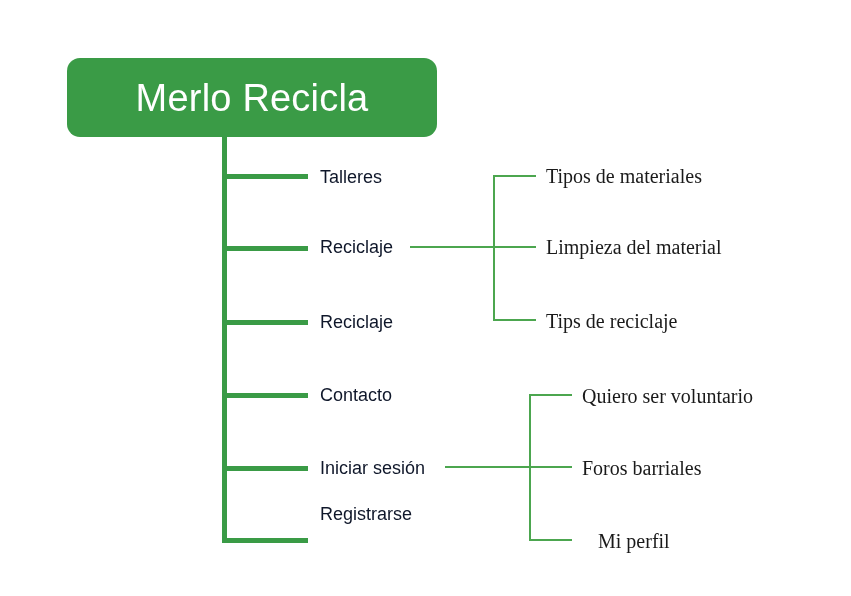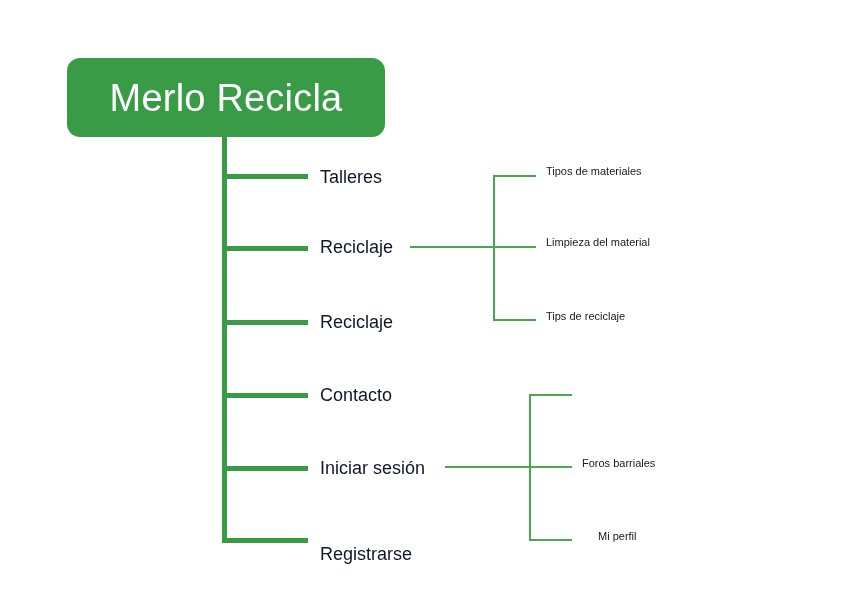--- a/index.html
+++ b/index.html
@@ -18,21 +18,21 @@
     height: 596px;
     background: #ffffff;
     overflow: hidden;
   }
 
   
   .root-node {
     position: absolute;
     left: 67px;
     top: 58px;
-    width: 318px;
+    width: 370px;
     height: 79px;
     background: #3a9b46;
     border-radius: 13px;
     display: flex;
     align-items: center;
     justify-content: center;
     box-sizing: border-box;
   }
   .root-label {
     color: #ffffff;
@@ -85,25 +85,25 @@
   }
   .sub-branch {
     position: absolute;
     height: 2px;
     background: #4ca64f;
   }
 
   
   .l2-label {
     position: absolute;
-    font-size: 11px;
+    font-size: 20px;
     color: #1a1a1a;
     line-height: 1;
     white-space: nowrap;
-    font-family: Liberation Sans, sans-serif;
+    font-family: Liberation Serif, serif;
     text-align: right;
   }
 </style>
 </head>
 <body>
 
 <div id="canvas">
 
   <div class="root-node">
     <span class="root-label">Merlo Recicla</span>
@@ -116,21 +116,21 @@
   <div class="trunk-branch" style="top:320px;"></div>
   <div class="trunk-branch" style="top:393px;"></div>
   <div class="trunk-branch" style="top:466px;"></div>
   <div class="trunk-branch" style="top:538px;"></div>
 
   <div class="l1-label" style="top:168px;">Talleres</div>
   <div class="l1-label" style="top:238px;">Reciclaje</div>
   <div class="l1-label" style="top:313px;">Reciclaje</div>
   <div class="l1-label" style="top:386px;">Contacto</div>
   <div class="l1-label" style="top:459px;">Iniciar sesión</div>
-  <div class="l1-label" style="top:545px;">Registrarse</div>
+  <div class="l1-label" style="top:505px;">Registrarse</div>
 
   <div class="sub-link" style="left:410px; top:246px; width:85px;"></div>
 
   <div class="sub-spine" style="left:493px; top:175px; height:146px;"></div>
 
   <div class="sub-branch" style="left:493px; top:175px; width:43px;"></div>
   <div class="sub-branch" style="left:493px; top:246px; width:43px;"></div>
   <div class="sub-branch" style="left:493px; top:319px; width:43px;"></div>
 
   <div class="l2-label" style="left:546px; top:166px;">Tipos de materiales</div>
@@ -138,16 +138,17 @@
   <div class="l2-label" style="left:546px; top:311px;">Tips de reciclaje</div>
 
   <div class="sub-link" style="left:445px; top:466px; width:86px;"></div>
 
   <div class="sub-spine" style="left:529px; top:394px; height:146px;"></div>
 
   <div class="sub-branch" style="left:529px; top:394px; width:43px;"></div>
   <div class="sub-branch" style="left:529px; top:466px; width:43px;"></div>
   <div class="sub-branch" style="left:529px; top:539px; width:43px;"></div>
 
+  <div class="l2-label" style="left:582px; top:386px;">Quiero ser voluntario</div>
   <div class="l2-label" style="left:582px; top:458px;">Foros barriales</div>
   <div class="l2-label" style="left:582px; top:531px;margin-left:16px;">Mi perfil</div>
 
 </div>
 
 </body></html>

